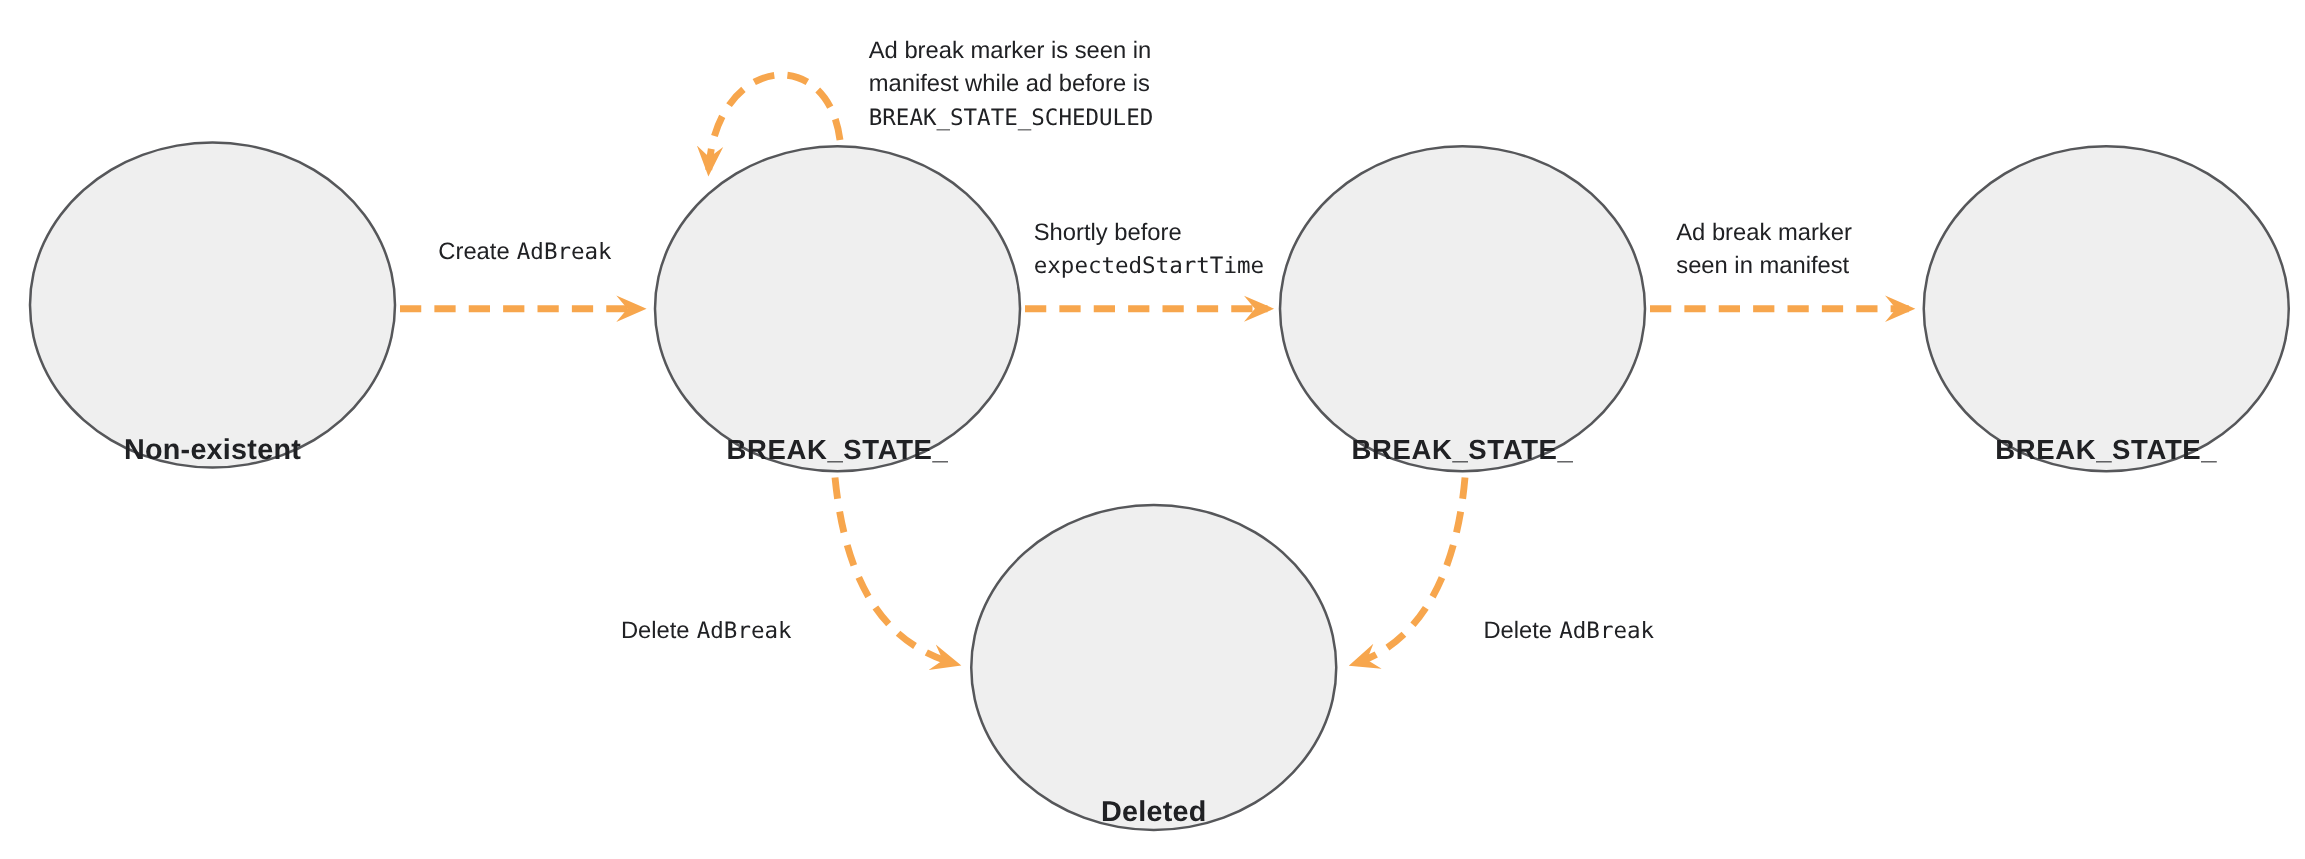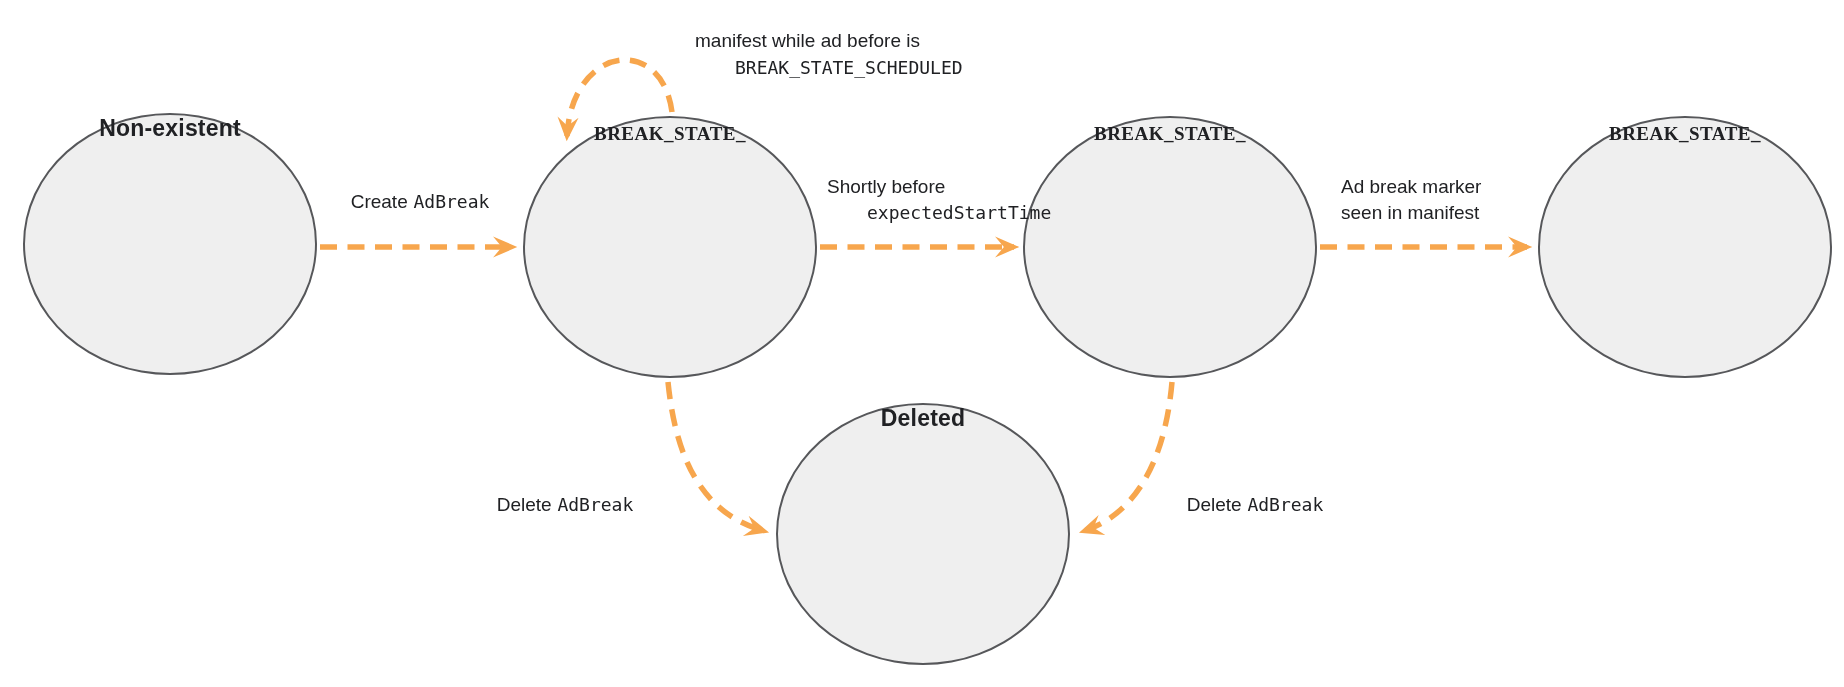--- a/index.html
+++ b/index.html
@@ -26,47 +26,46 @@
     stroke-dasharray:17 10.5;
     stroke-linecap:butt;
   }
   .state{
     position:absolute;
     width:294px;height:262px;
     box-sizing:border-box;
     background:var(--state-fill);
     border:2px solid var(--state-stroke);
     border-radius:50%;
-    display:flex;align-items:flex-start;justify-content:center;
+    display:flex;align-items:flex-end;justify-content:center;
     text-align:center;
   }
   .state .sans-label{
     font-weight:bold;
     font-size:23px;
     letter-spacing:.2px;
   }
   .state .mono-label{
-    font-family:Liberation Serif, serif;
+    font-family:Liberation Sans, sans-serif;
     font-weight:bold;
-    font-size:19px;
+    font-size:22px;
     line-height:32px;
     letter-spacing:.5px;
   }
   .mono-label .line{display:block;}
   .elabel{
     position:absolute;
     font-size:19px;
     line-height:27px;
     white-space:nowrap;
   }
   .elabel .line{display:block;}
   .elabel .mono, .mono{
     font-family:"DejaVu Sans Mono",monospace;
     font-size:18px;
-    margin-left:40px;
   }
   .pair{text-align:center;}
   .pair .mono{margin-left:.32em;}
   .two-line{line-height:26px;}
 </style>
 </head>
 <body>
 
 <div id="canvas">
 
@@ -108,20 +107,21 @@
 
   <div class="state" style="left:776px;top:403px">
     <span class="sans-label">Deleted</span>
   </div>
 
   <div class="elabel pair" style="left:320px;top:188px;width:200px">
     <span class="sans">Create</span><span class="mono">AdBreak</span>
   </div>
 
   <div class="elabel" style="left:695px;top:27px">
+    <span class="line">Ad break marker is seen in</span>
     <span class="line">manifest while ad before is</span>
     <span class="line mono">BREAK_STATE_SCHEDULED</span>
   </div>
 
   <div class="elabel two-line" style="left:827px;top:174px">
     <span class="line">Shortly before</span>
     <span class="line mono">expectedStartTime</span>
   </div>
 
   <div class="elabel two-line" style="left:1341px;top:174px">

